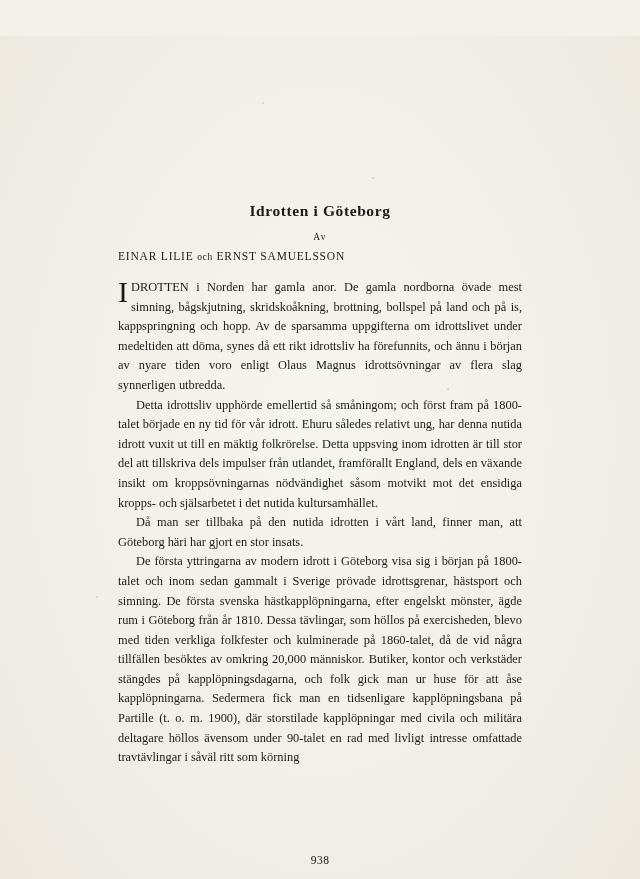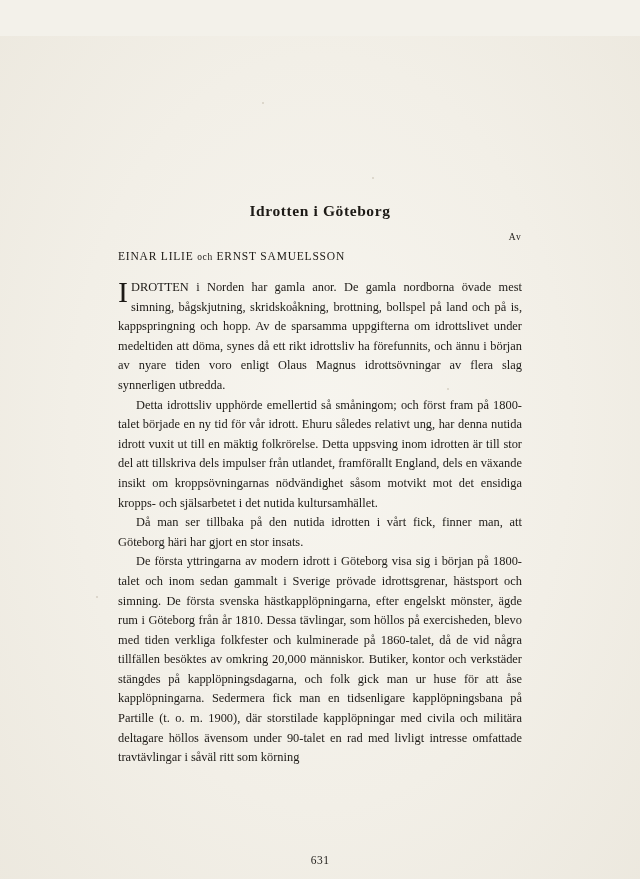--- a/index.html
+++ b/index.html
@@ -35,21 +35,21 @@
     width: 404px;
   }
   .title {
     text-align: center;
     font-size: 15.5px;
     font-weight: bold;
     letter-spacing: 0.6px;
     margin: 0 0 12px 0;
   }
   .byline-av {
-    text-align: right;
+    text-align: center;
     font-size: 9.5px;
     letter-spacing: 1.2px;
     margin: 0 0 8px 0;
   }
   .authors {
     text-align: left;
     font-size: 11.5px;
     letter-spacing: 0.8px;
     margin: 0 0 16px 0;
   }
@@ -115,24 +115,24 @@
 
     <p class="body dropcap-para">
       <span class="dropcap">I</span><span>DROTTEN i Norden har gamla anor. De gamla nordborna övade mest simning, bågskjutning, skridskoåkning, brottning, bollspel på land och på is, kappspringning och hopp. Av de sparsamma uppgifterna om idrottslivet under medeltiden att döma, synes då ett rikt idrottsliv ha förefunnits, och ännu i början av nyare tiden voro enligt Olaus Magnus idrottsövningar av flera slag synnerligen utbredda.</span>
     </p>
 
     <p class="body">
       <span>Detta idrottsliv upphörde emellertid så småningom; och först fram på 1800-talet började en ny tid för vår idrott. Ehuru således relativt ung, har denna nutida idrott vuxit ut till en mäktig folkrörelse. Detta uppsving inom idrotten är till stor del att tillskriva dels impulser från utlandet, framförallt England, dels en växande insikt om kroppsövningarnas nödvändighet såsom motvikt mot det ensidiga kropps- och själsarbetet i det nutida kultursamhället.</span>
     </p>
 
     <p class="body">
-      <span>Då man ser tillbaka på den nutida idrotten i vårt fick, finner man, att Göteborg häri har gjort en stor insats.</span>
+      <span>Då man ser tillbaka på den nutida idrotten i vårt land, finner man, att Göteborg häri har gjort en stor insats.</span>
     </p>
 
     <p class="body">
       <span>De första yttringarna av modern idrott i Göteborg visa sig i början på 1800-talet och inom sedan gammalt i Sverige prövade idrottsgrenar, hästsport och simning. De första svenska <span class="ital">hästkapplöpningarna</span>, efter engelskt mönster, ägde rum i Göteborg från år 1810. Dessa tävlingar, som höllos på exercisheden, blevo med tiden verkliga folkfester och kulminerade på 1860-talet, då de vid några tillfällen besöktes av omkring 20,000 människor. Butiker, kontor och verkstäder stängdes på kapplöpningsdagarna, och folk gick man ur huse för att åse kapplöpningarna. Sedermera fick man en tidsenligare kapplöpningsbana på Partille (t. o. m. 1900), där storstilade kapplöpningar med civila och militära deltagare höllos ävensom under 90-talet en rad med livligt intresse omfattade travtävlingar i såväl ritt som körning</span>
     </p>
 
   </div>
 
-  <div class="folio">631</div>
+  <div class="folio">938</div>
 
 </div>
 
 </body></html>

